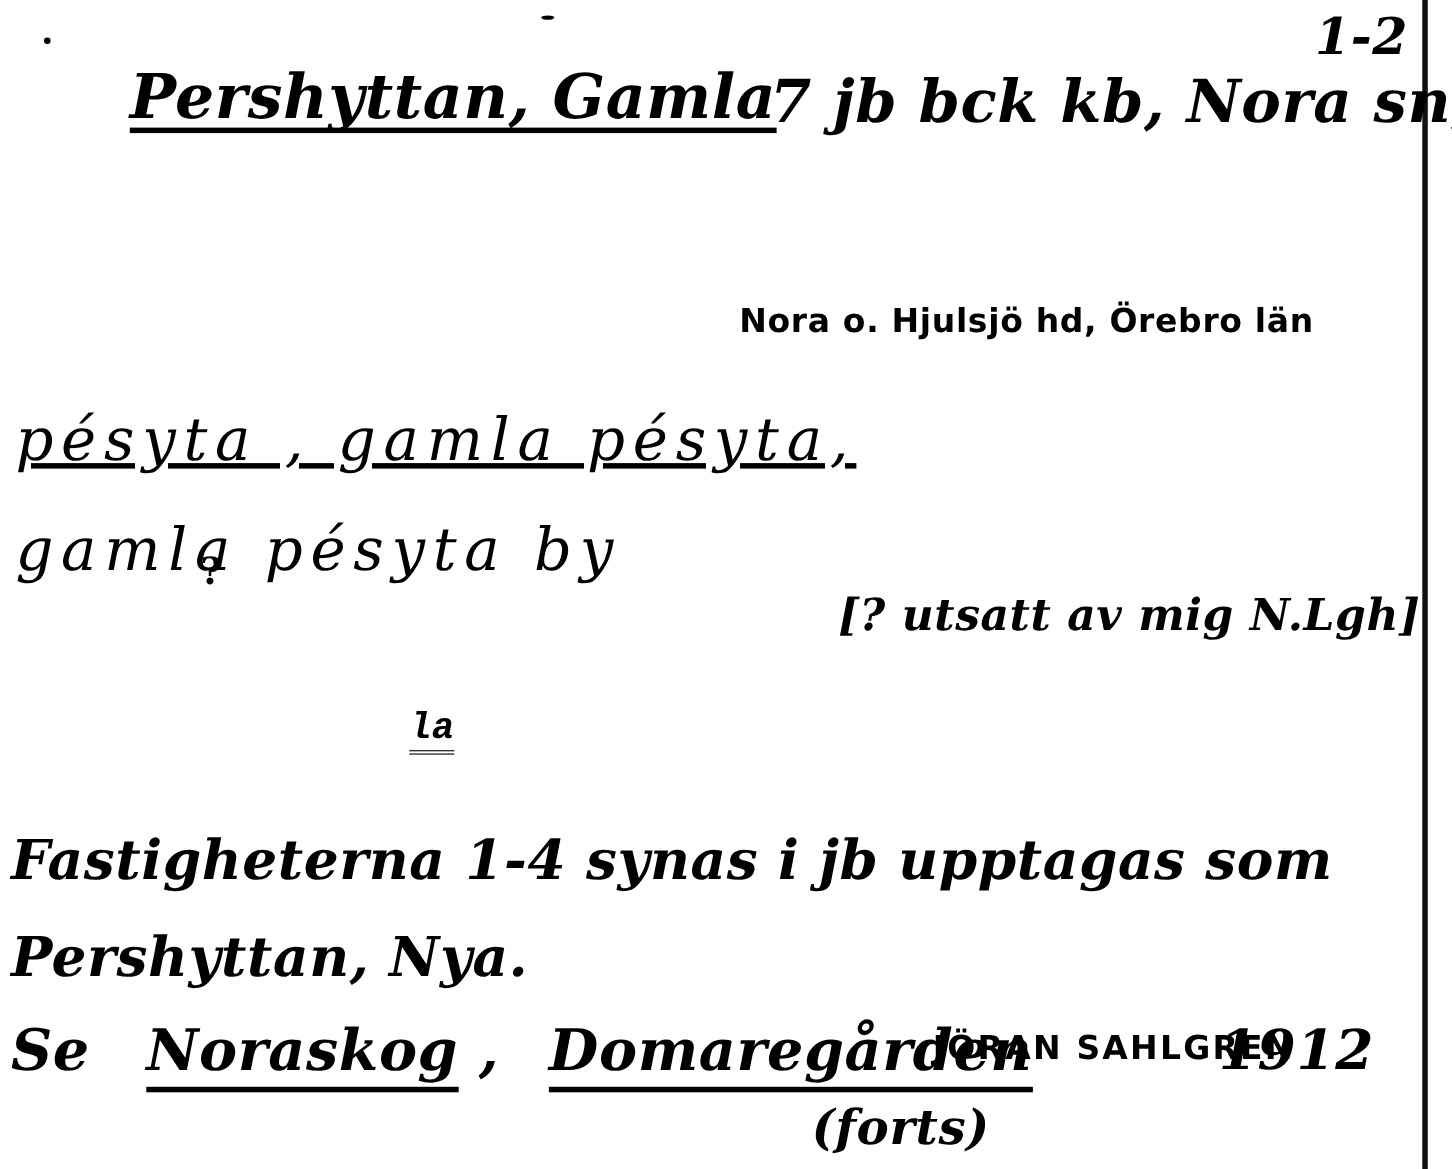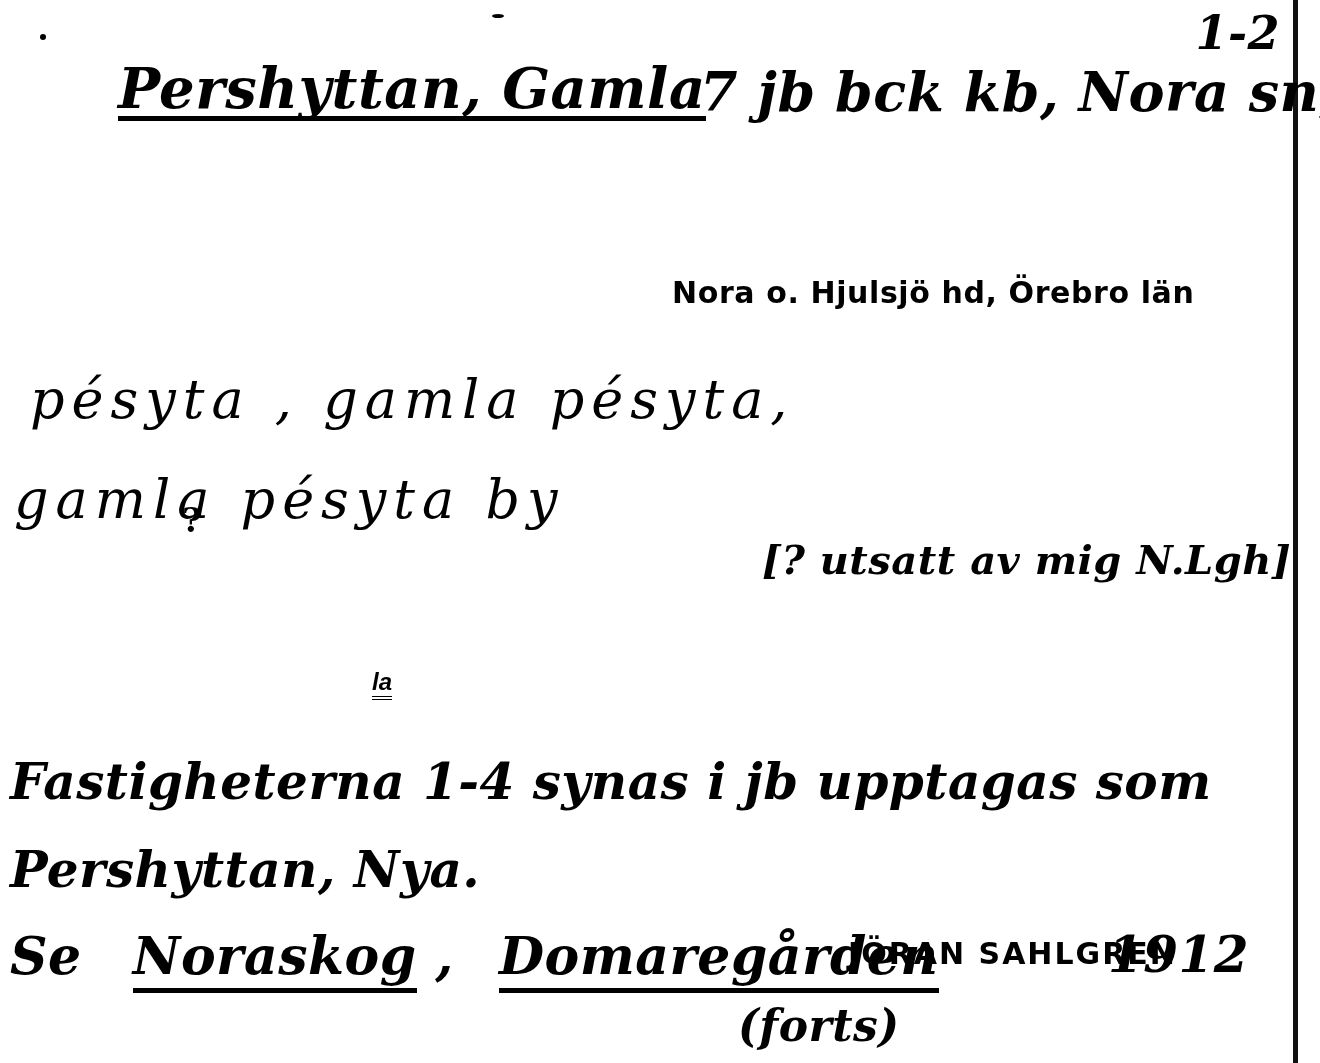--- a/index.html
+++ b/index.html
@@ -76,21 +76,21 @@
   
   .phon {
     position: absolute;
     font-family: "DejaVu Serif", serif;
     font-style: italic;
     font-weight: 500;
     white-space: nowrap;
     letter-spacing: 7px;
     font-size: 54px;
   }
-  #phon1 { left: 30px; top: 368px; }
+  #phon1 { left: 14px; top: 368px; text-decoration: underline; }
   #phon2 { left: 14px; top: 468px; }
   .qmark {
     position: absolute;
     font-family: "DejaVu Serif", serif;
     font-weight: 600;
     font-size: 34px;
   }
   #q1 { left: 182px; top: 500px; }
   
   #note {
@@ -100,23 +100,23 @@
   }
   
   #line-pers {
     left: 12px;
     top: 640px;
     font-size: 52px;
   }
   #sup-la {
     position: absolute;
     left: 372px;
-    top: 668px;
-    font-size: 24px;
-    font-family: Liberation Sans, sans-serif;
+    top: 644px;
+    font-size: 34px;
+    font-family: Liberation Mono, monospace;
     font-style: italic;
     font-weight: 600;
     border-bottom: 4px double #000;
   }
   #line-fast {
     left: 10px;
     top: 740px;
     font-size: 50px;
     margin-top: 12px;
   }

